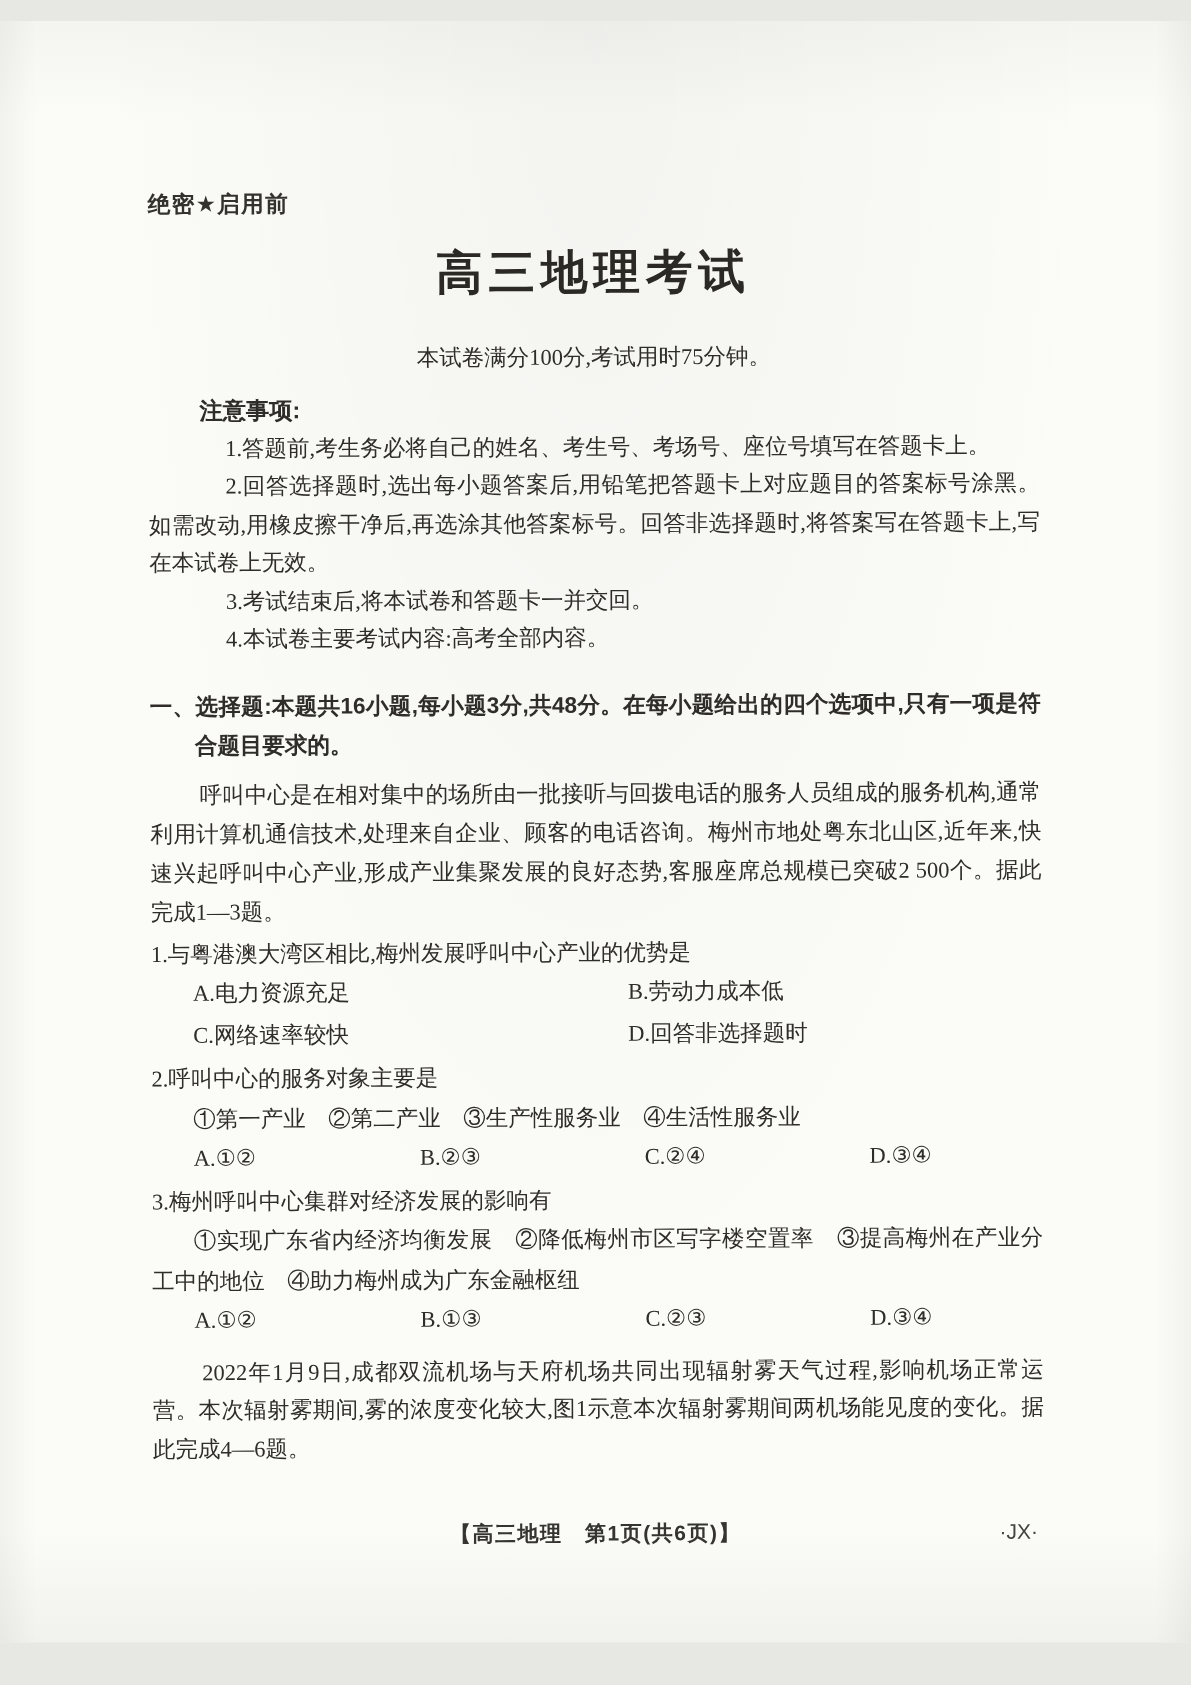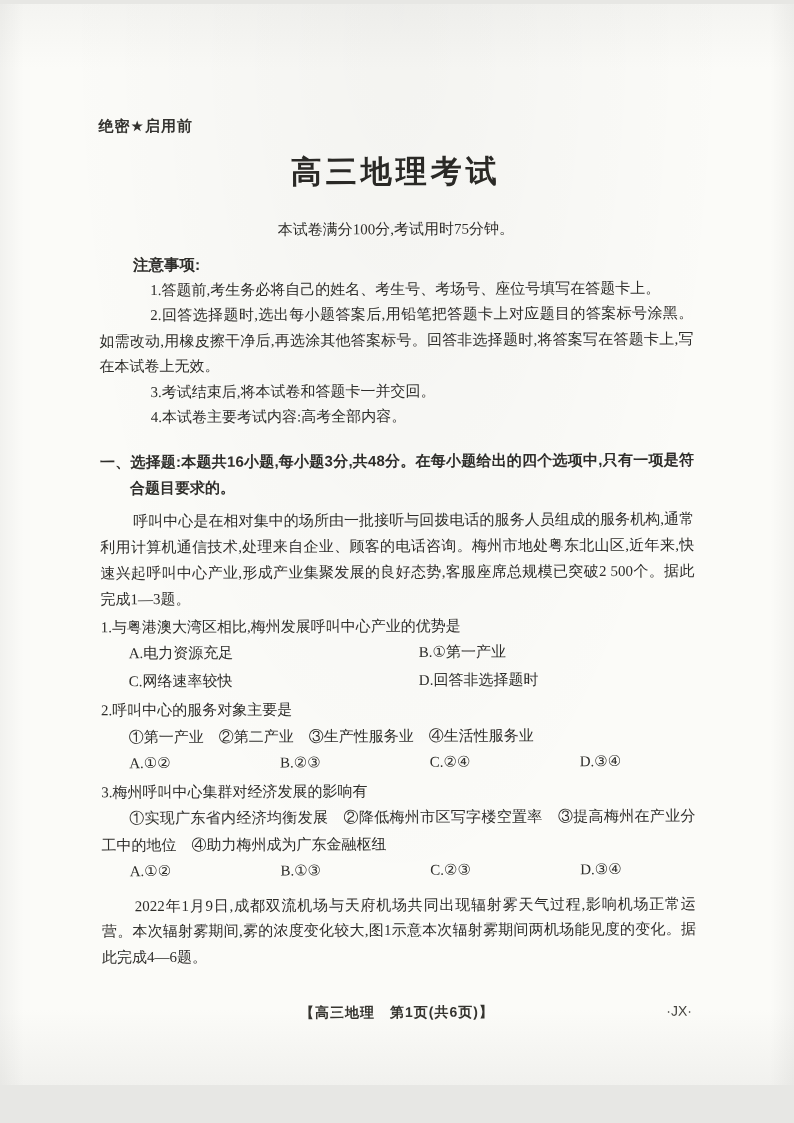--- a/index.html
+++ b/index.html
@@ -4,21 +4,21 @@
 <style>
   html, body {
     margin: 0;
     padding: 0;
     background: #e7e7e4;
   }
   .page {
     position: relative;
     width: 794px;
     height: 1081px;
-    margin: 4px auto;
+    margin: 14px auto;
     box-sizing: border-box;
     background: linear-gradient(180deg, #f4f4f1 0%, #fbfbf8 6%, #fbfbf8 93%, #f1f1ee 100%);
     color: #2e2d2a;
     font-family: "Liberation Serif", "DejaVu Serif", serif;
     overflow: hidden;
   }
   .content {
     position: absolute;
     left: 0;
     top: 0;
@@ -163,21 +163,21 @@
     </div>
 
     <p class="section-h">一、选择题:本题共16小题,每小题3分,共48分。在每小题给出的四个选项中,只有一项是符合题目要求的。</p>
 
     <p class="passage">呼叫中心是在相对集中的场所由一批接听与回拨电话的服务人员组成的服务机构,通常利用计算机通信技术,处理来自企业、顾客的电话咨询。梅州市地处粤东北山区,近年来,快速兴起呼叫中心产业,形成产业集聚发展的良好态势,客服座席总规模已突破2 500个。据此完成1—3题。</p>
 
     <div class="question">
       <p class="q-stem">1.与粤港澳大湾区相比,梅州发展呼叫中心产业的优势是</p>
       <div class="q-opts2">
         <span>A.电力资源充足</span>
-        <span>B.①第一产业</span>
+        <span>B.劳动力成本低</span>
         <span>C.网络速率较快</span>
         <span>D.回答非选择题时</span>
       </div>
     </div>
 
     <div class="question">
       <p class="q-stem">2.呼叫中心的服务对象主要是</p>
       <p class="sub-items">①第一产业　②第二产业　③生产性服务业　④生活性服务业</p>
       <div class="q-opts4">
         <span>A.①②</span>

